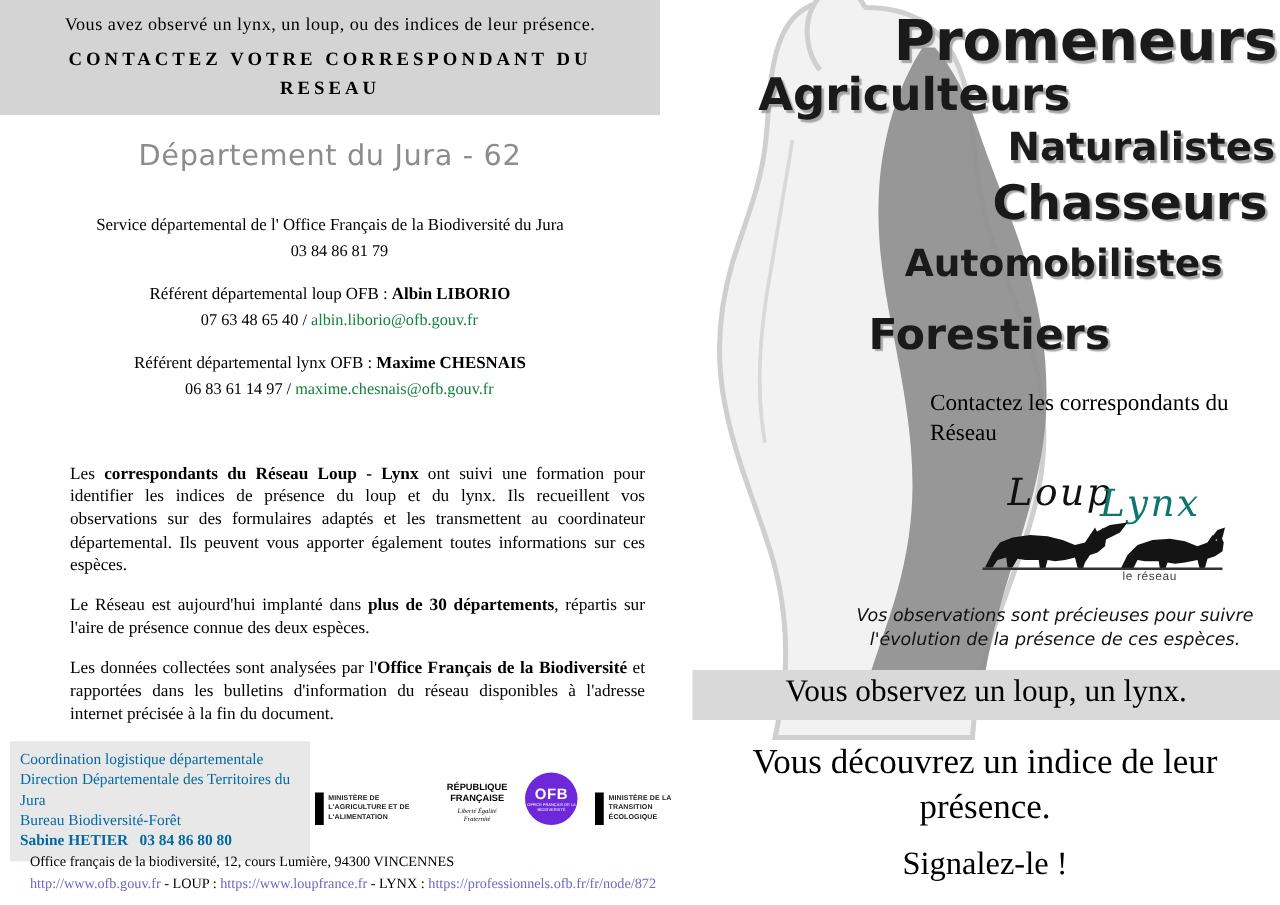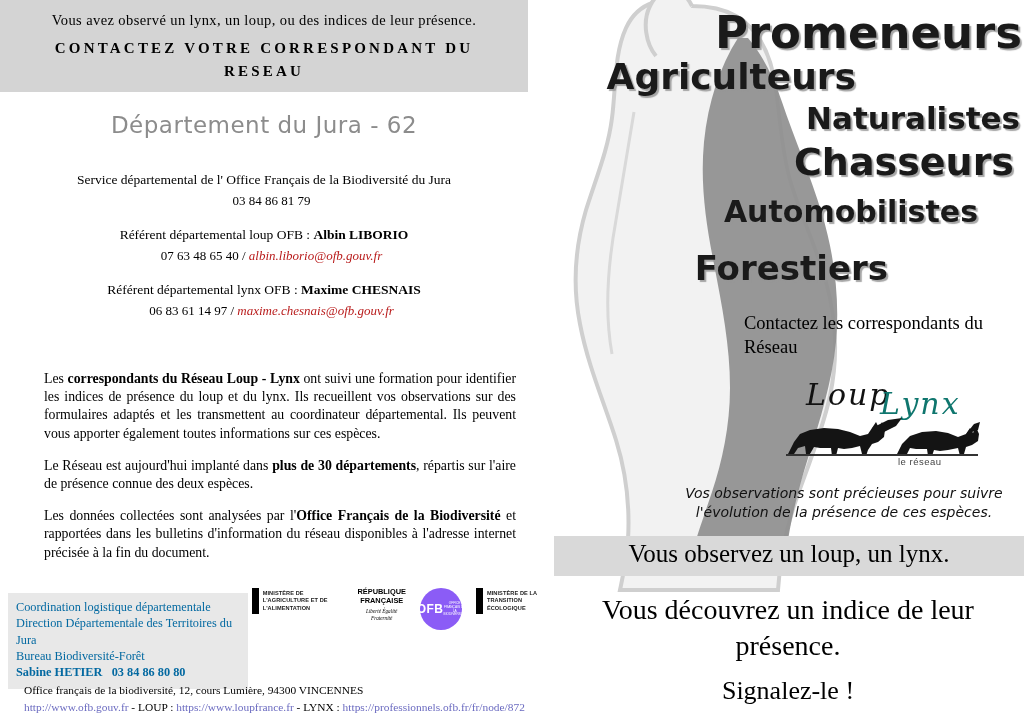--- a/index.html
+++ b/index.html
@@ -67,54 +67,54 @@
     font-family: "Liberation Serif", serif;
     font-size: 13.5px;
     color: #000;
     line-height: 1.55;
   }
   .contact-block .svc { font-size: 13.5px; }
   .contact-block .tel { font-size: 13px; padding-left: 15px; }
   .contact-block .sep { height: 14px; }
   .contact-block .role { font-size: 13.5px; }
   .contact-block .role b { font-weight: bold; }
-  .mail { color: #b91c1c; font-style: italic; }
+  .mail { color: #15803d; }
 
   .body-text {
     position: absolute;
     left: 40px; top: 370px;
     width: 476px;
     font-family: "Liberation Serif", serif;
     font-size: 13.8px;
     color: #000;
     text-align: justify;
     line-height: 1.32;
   }
-  .body-text p { margin: 0 0 14px 4px; }
+  .body-text p { margin: 0 0 14px 16px; }
   .body-text b { font-weight: bold; }
 
   .footer-box {
     position: absolute;
     left: 8px; top: 593px;
     width: 240px;
     background: #e8e8e8;
     padding: 6px 8px 8px 8px;
     font-family: "Liberation Serif", serif;
     font-size: 12.3px;
     line-height: 1.33;
     color: #0369a1;
   }
   .footer-box .bold { font-weight: bold; }
 
   .logos {
     position: absolute;
     left: 252px; top: 588px;
     width: 300px; height: 72px;
     display: flex;
-    align-items: flex-start;
+    align-items: flex-end;
     gap: 14px;
   }
   .logo { display: flex; align-items: center; }
   .logo-text {
     font-family: "Liberation Sans", sans-serif;
     font-size: 5.6px;
     font-weight: bold;
     line-height: 1.28;
     color: #1a1a1a;
     letter-spacing: 0.1px;
@@ -136,23 +136,23 @@
     font-family: "Liberation Serif", serif;
     font-size: 5.2px;
     font-style: italic;
     line-height: 1.35;
     color: #000;
     margin-top: 2px;
   }
   .ofb-logo {
     width: 42px; height: 42px;
     border-radius: 50%;
-    background: #8b5cf6;
+    background: #6d28d9;
     display: flex;
-    flex-direction: row;
+    flex-direction: column;
     align-items: center;
     justify-content: center;
     color: #fff;
   }
   .ofb-logo .ofb-abbr {
     font-family: "Liberation Sans", sans-serif;
     font-size: 12px;
     font-weight: bold;
     letter-spacing: 0.5px;
   }

